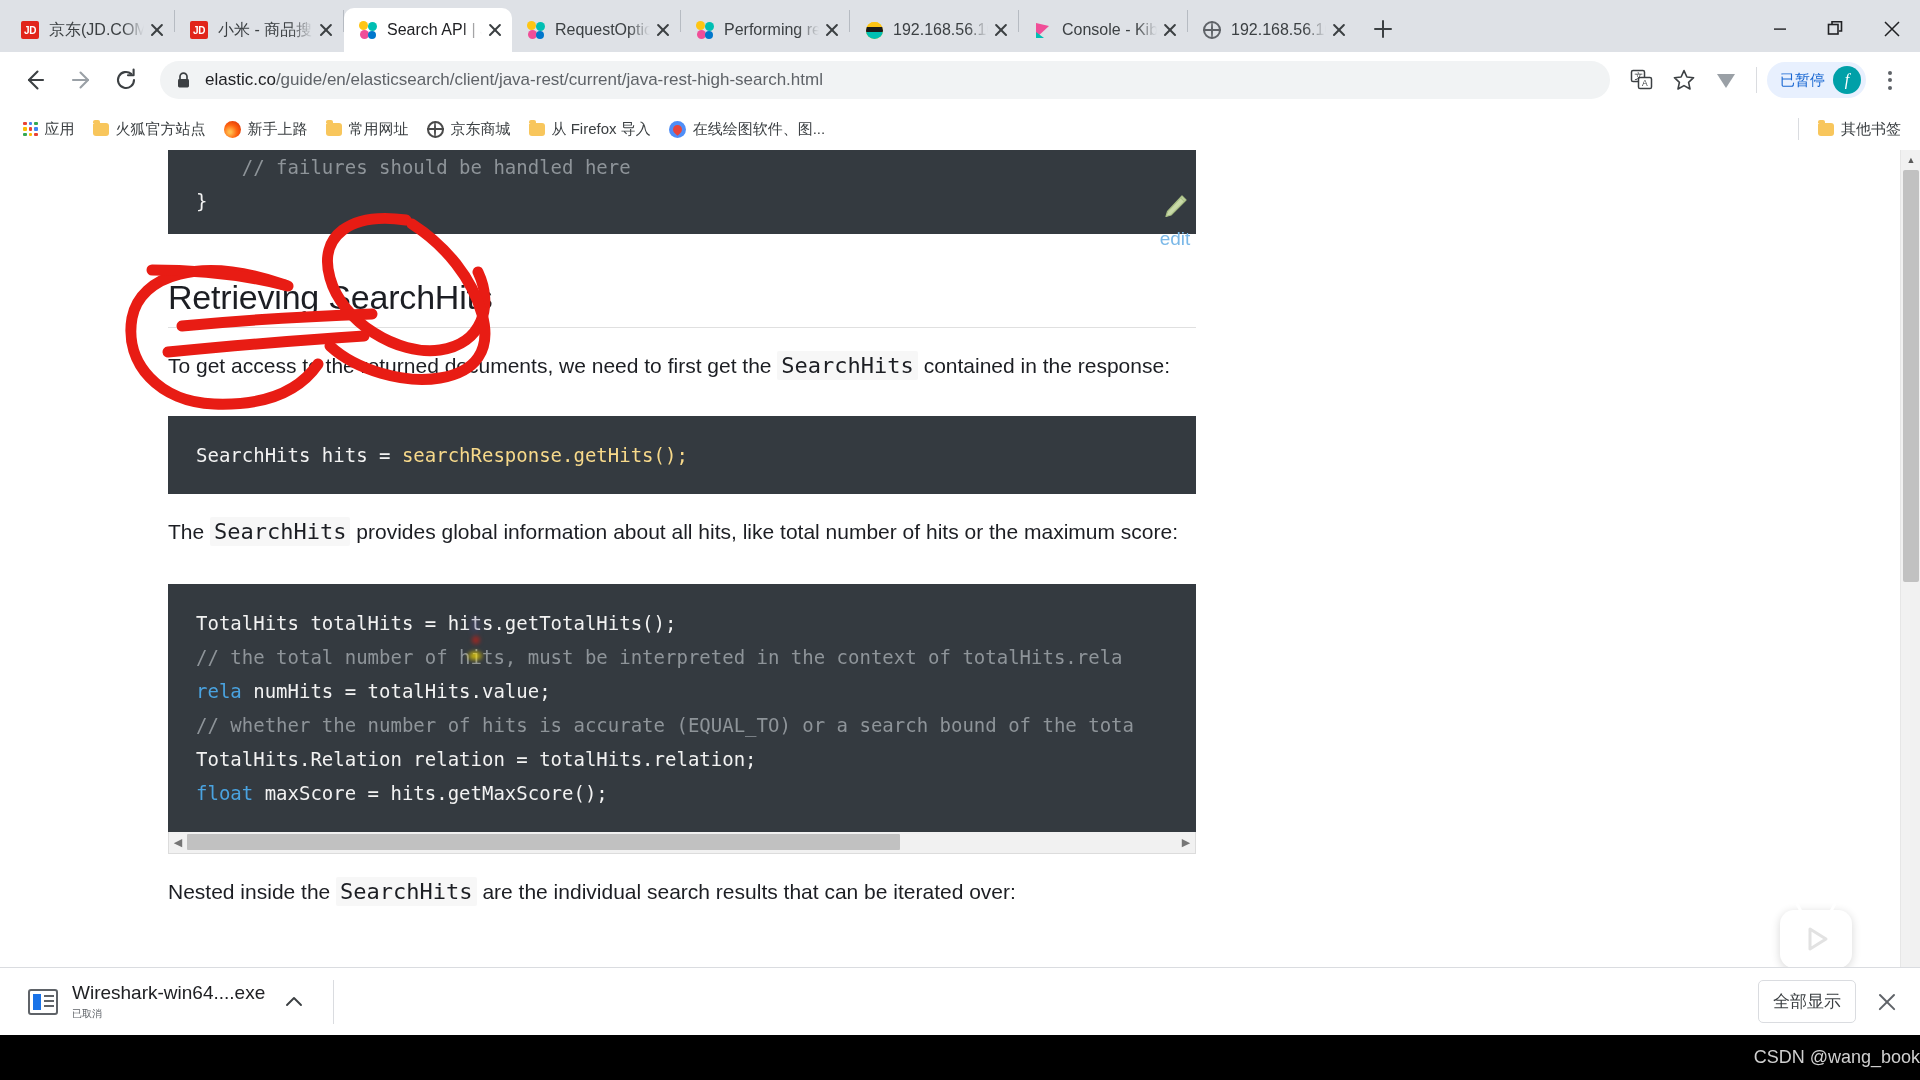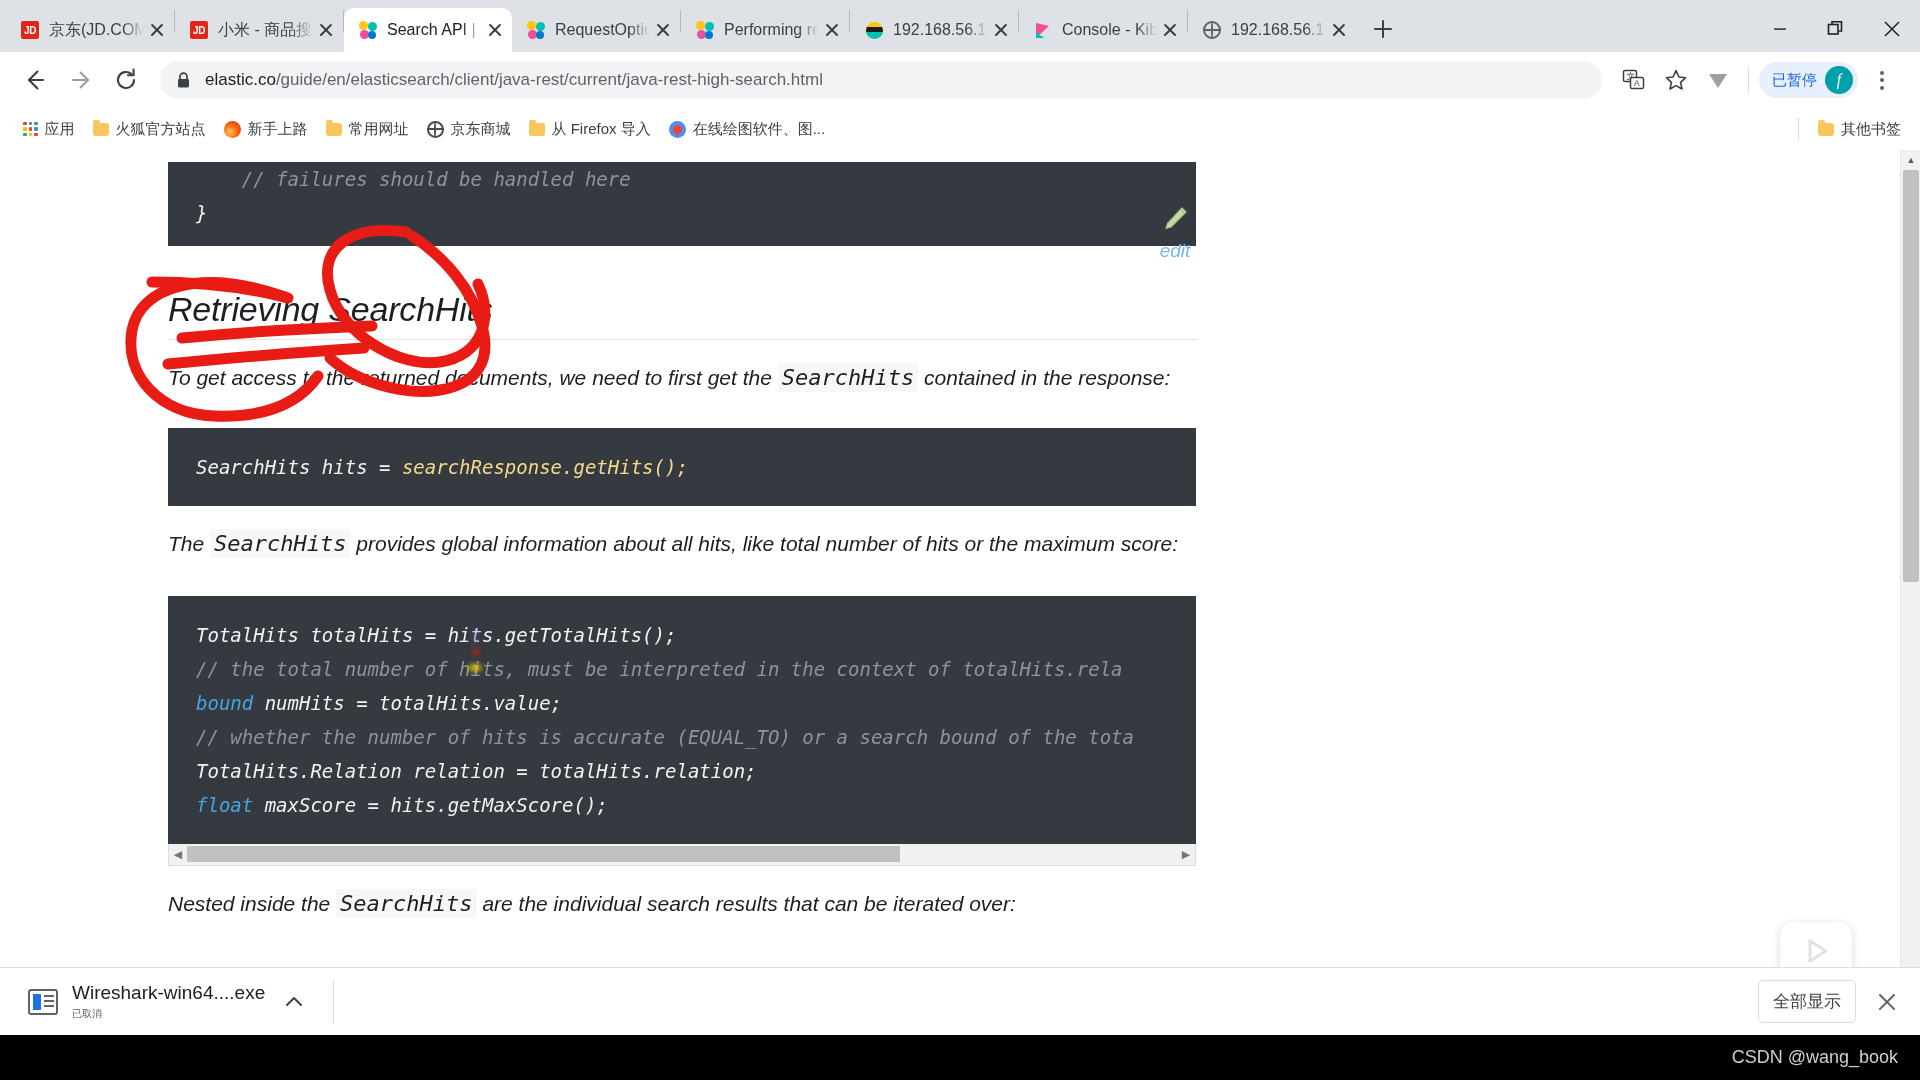--- a/index.html
+++ b/index.html
@@ -99,21 +99,21 @@
   .fav-estack .b2{position:absolute;left:0;top:10px;width:17px;height:7px;background:#00bfb3;}
   .fav-estack .b3{position:absolute;left:0;top:0;width:17px;height:5px;background:#fec514;}
   .fav-kibana { width:17px; height:17px; position:relative; }
   .fav-globe { width:18px;height:18px;border-radius:50%;border:2px solid #5f6368;position:relative; }
   .fav-globe::before{content:"";position:absolute;left:6px;top:-2px;width:2px;height:18px;background:#5f6368;border-radius:50%;}
   .fav-globe::after{content:"";position:absolute;left:-2px;top:6px;width:18px;height:2px;background:#5f6368;}
 
   
   .toolbar {
     height: 56px; background:#fff; display:flex; align-items:center;
-    padding: 0 18px 0 14px;
+    padding: 0 10px 0 14px;
   }
   .navbtn { width:40px;height:40px;display:flex;align-items:center;justify-content:center;border-radius:50%;flex:0 0 40px;margin-right:6px;}
   .omnibox {
     flex: 1 1 auto; height: 38px; background:#f1f3f4; border-radius:20px;
     display:flex; align-items:center; padding: 0 16px; margin: 0 10px 0 8px;
     min-width: 0;
   }
   .omnibox .lock { margin-right: 14px; flex:0 0 auto; display:flex; }
   .omnibox .urltext {
     font-size: 17px; color:#5f6368; white-space: nowrap; overflow:hidden;
@@ -156,23 +156,22 @@
   .jd-globe::after{content:"";position:absolute;left:-2px;top:5.5px;width:17px;height:2px;background:#4a4a4a;}
   .draw-icon{width:17px;height:17px;border-radius:50%;background:#4f8ef7;position:relative;display:flex;align-items:center;justify-content:center;}
   .draw-icon::after{content:"";width:9px;height:9px;background:#e8453c;border-radius:50% 50% 50% 0;transform:rotate(-45deg);}
 
   
   .viewport {
     position:absolute; left:0; top:150px; width:1920px; height:840px;
     background:#fff; overflow:hidden;
   }
   .page {
-    position:absolute; left:0; top:12px; width:1900px; height:840px;
+    position:absolute; left:0; top:0; width:1900px; height:840px;
     background:#fff;
-    font-style:italic;
   }
   .content {
     margin-left: 168px; width: 1028px; position:relative;
   }
   
   .codeblock {
     background: #343a40;
     color: #f2f2f2;
     font-family: "DejaVu Sans Mono", "Liberation Mono", monospace;
     font-size: 19px;
@@ -270,21 +269,20 @@
   .dl-close { width:38px;height:38px;position:relative; }
   .dl-close::before,.dl-close::after{
     content:"";position:absolute;left:8px;top:18px;width:22px;height:2.2px;background:#5f6368;border-radius:2px;}
   .dl-close::before{transform:rotate(45deg);}
   .dl-close::after{transform:rotate(-45deg);}
 
   
   .wmbar {
     position:absolute; left:0; bottom:0; width:1920px; height:45px;
     background:#000; display:flex; align-items:center; justify-content:flex-end;
-    padding-right: 22px;
   }
   .wmbar .wm { color:#cfcfcf; font-size:18px; }
 </style>
 </head>
 <body>
 
 <div id="browser-window">
 
   <div class="tabstrip">
 
@@ -539,21 +537,21 @@
         </div>
 
         <p class="body"><span>To get access to the returned documents, we need to first get the </span><code class="inl">SearchHits</code><span> contained in the response:</span></p>
 
         <div class="codeblock" style="margin-top:30px;"><span>SearchHits hits = </span><span class="fn">searchResponse.getHits();</span></div>
 
         <p class="body"><span>The </span><code class="inl">SearchHits</code><span> provides global information about all hits, like total number of hits or the maximum score:</span></p>
 
         <div class="codeblock" style="margin-top:32px;"><span>TotalHits totalHits = hits.getTotalHits();</span>
 <span class="cm">// the total number of hits, must be interpreted in the context of totalHits.rela</span>
-<span class="kw">bound</span><span> numHits = totalHits.value;</span>
+<span class="kw">rela</span><span> numHits = totalHits.value;</span>
 <span class="cm">// whether the number of hits is accurate (EQUAL_TO) or a search bound of the tota</span>
 <span>TotalHits.Relation relation = totalHits.relation;</span>
 <span class="kw">float</span><span> maxScore = hits.getMaxScore();</span></div>
 
         <div class="code-scroll">
           <span class="arrow">◀</span>
           <span class="track">
               <span class="thumb"></span>
             </span>
           <span class="arrow">▶</span>

